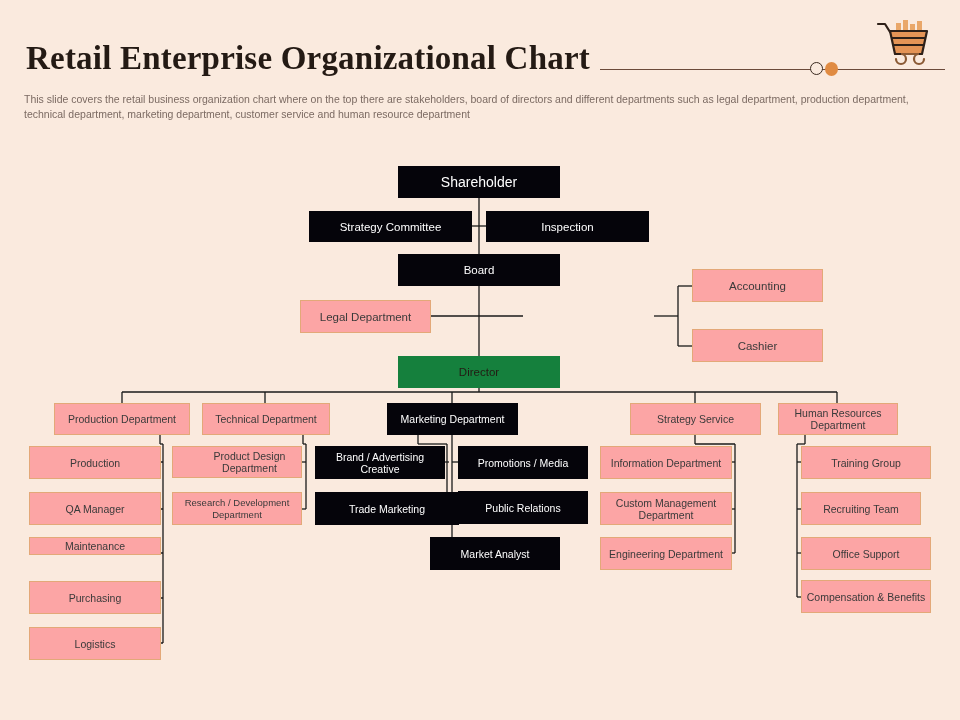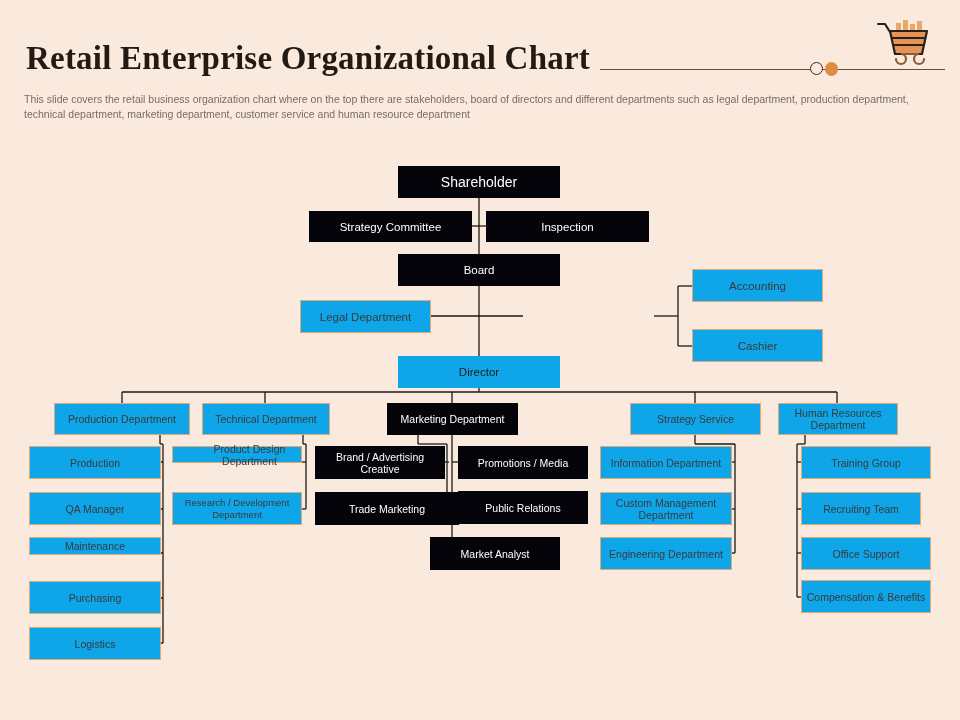--- a/index.html
+++ b/index.html
@@ -103,26 +103,26 @@
     font-size: 10.5px;
     line-height: 12px;
     padding: 1px 3px;
   }
   .node.dark {
     background: #05040a;
     color: #ffffff;
     border: none;
   }
   .node.light {
-    background: #0ea5e9;
+    background: #fca5a5;
     color: #3a3a3a;
     border: 1px solid #e3a878;
   }
   .node.accent {
-    background: #0ea5e9;
+    background: #15803d;
     color: #241a14;
     border: none;
   }
   .node.big {
     font-size: 14px;
   }
   .node.mid {
     font-size: 11.5px;
   }
   .node.overflow-label {
@@ -245,21 +245,21 @@
   <div class="node dark" style="left:387px; top:403px; width:131px; height:32px;">Marketing Department</div>
   <div class="node light" style="left:630px; top:403px; width:131px; height:32px;">Strategy Service</div>
   <div class="node light" style="left:778px; top:403px; width:120px; height:32px;">Human Resources Department</div>
 
   <div class="node light" style="left:29px; top:446px; width:132px; height:33px;">Production</div>
   <div class="node light" style="left:29px; top:492px; width:132px; height:33px;">QA Manager</div>
   <div class="node light" style="left:29px; top:537px; width:132px; height:18px;">Maintenance</div>
   <div class="node light" style="left:29px; top:581px; width:132px; height:33px;">Purchasing</div>
   <div class="node light" style="left:29px; top:627px; width:132px; height:33px;">Logistics</div>
 
-  <div class="node light" style="left:172px; top:446px; width:130px; height:17px;padding-left:28px;">Product Design Department</div>
+  <div class="node light" style="left:172px; top:446px; width:130px; height:32px;padding-left:28px;">Product Design Department</div>
   <div class="node light" style="left:172px; top:492px; width:130px; height:33px; font-size:9.5px;">Research / Development Department</div>
 
   <div class="node dark overflow-label" style="left:315px; top:446px; width:130px; height:33px;">Brand / Advertising Creative</div>
   <div class="node dark" style="left:315px; top:492px; width:144px; height:33px;">Trade Marketing</div>
 
   <div class="node dark" style="left:458px; top:491px; width:130px; height:33px;">Public Relations</div>
   <div class="node dark" style="left:458px; top:446px; width:130px; height:33px;">Promotions / Media</div>
   <div class="node dark" style="left:430px; top:537px; width:130px; height:33px;">Market Analyst</div>
 
   <div class="node light" style="left:600px; top:446px; width:132px; height:33px;">Information Department</div>

